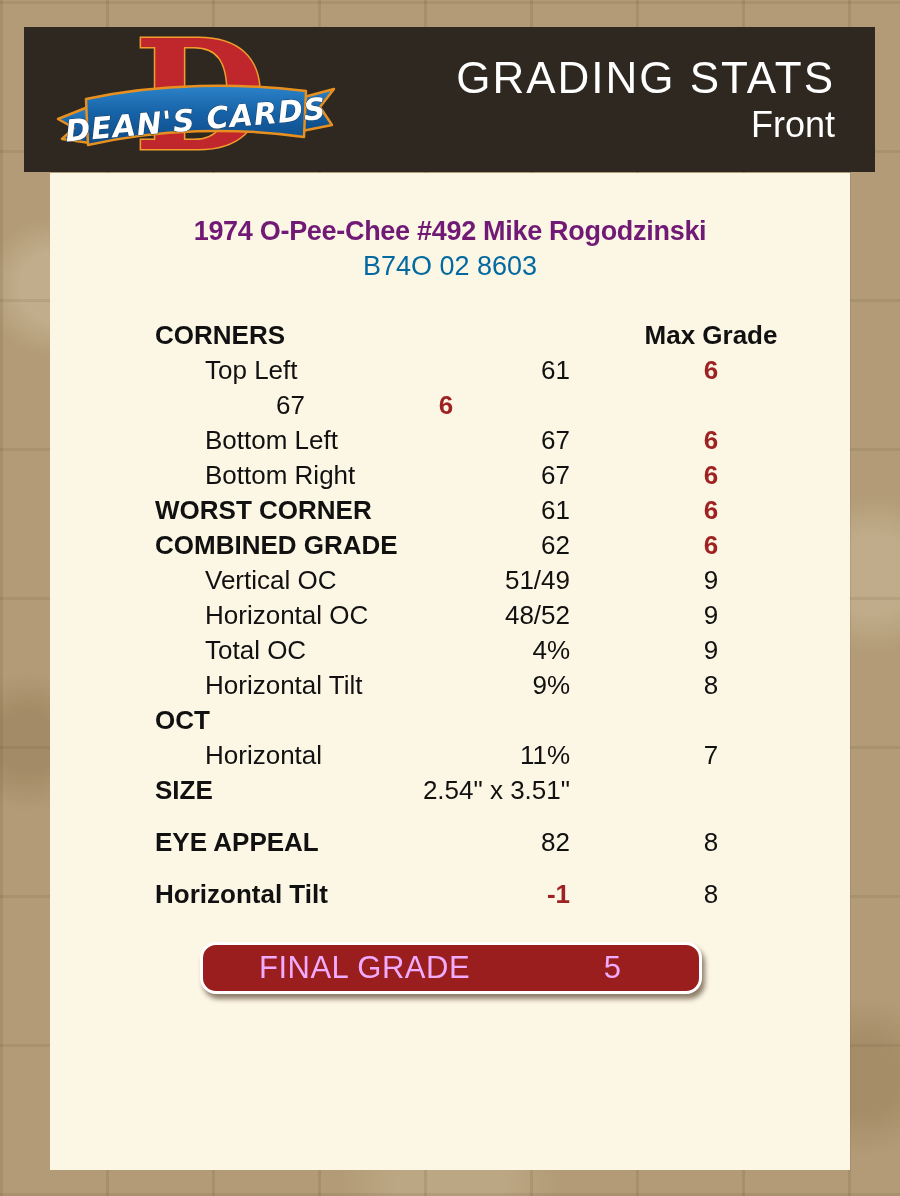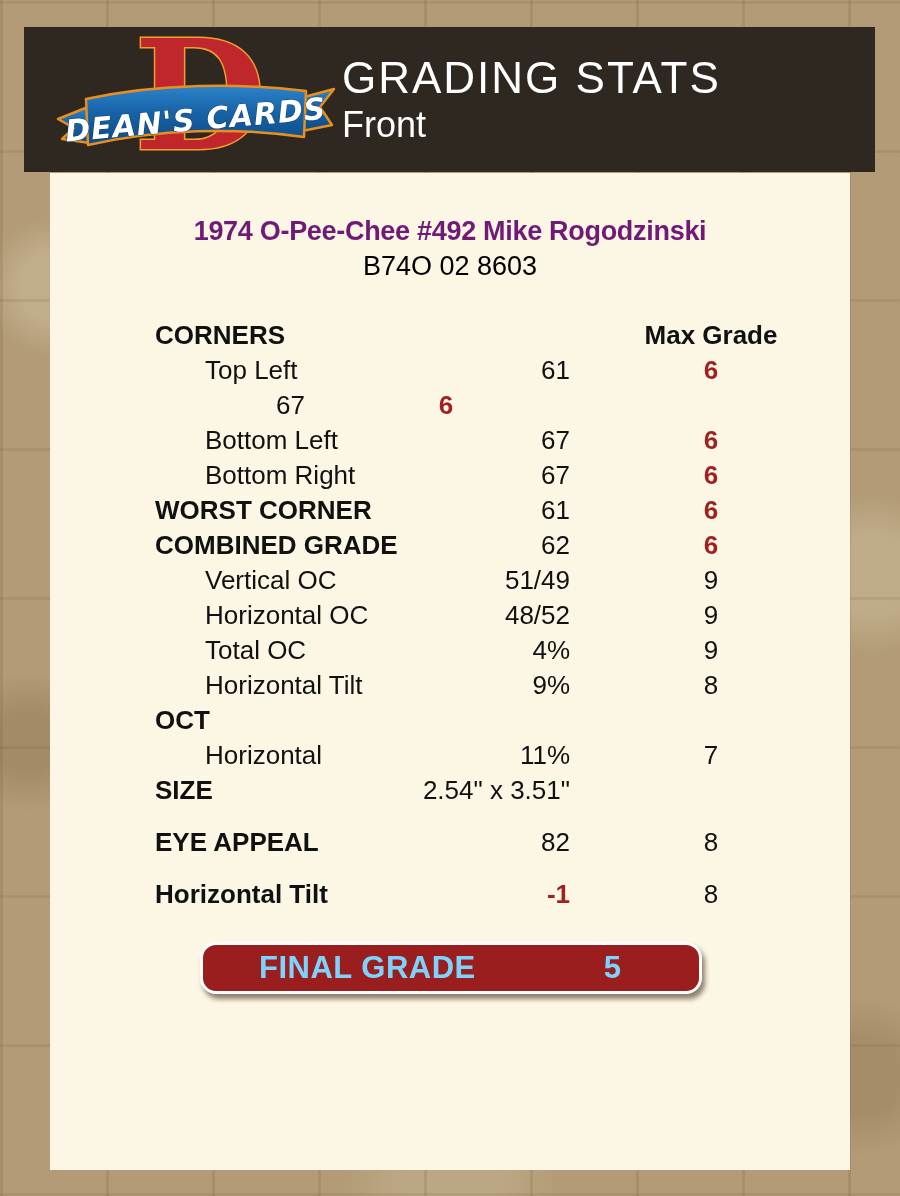--- a/index.html
+++ b/index.html
@@ -22,42 +22,42 @@
   }
   .panel{
     position:absolute;left:50px;top:173px;width:800px;height:997px;
     background:#fcf6e4;z-index:1;
   }
   .header{
     position:absolute;left:24px;top:27px;width:851px;height:145px;
     background:#2e2820;z-index:2;display:flex;align-items:center;
   }
   .logo{width:292px;height:145px;margin-left:26px;flex:0 0 auto;position:relative;}
-  .header-text{flex:1;text-align:left;color:#ffffff;padding-right:40px;}
+  .header-text{flex:1;text-align:right;color:#ffffff;padding-right:40px;}
   .header-title{font-size:44px;font-weight:400;letter-spacing:2px;line-height:50px;}
   .header-subtitle{font-size:36px;font-weight:400;line-height:44px;}
 
   .card-title{margin-top:42px;text-align:center;font-size:27px;font-weight:bold;color:#701a75;line-height:32px;letter-spacing:-0.3px;}
-  .card-serial{margin-top:3px;text-align:center;font-size:27px;color:#000000;line-height:32px;}
+  .card-serial{margin-top:3px;text-align:center;font-size:27px;color:#0369a1;line-height:32px;}
 
   .table{margin:36px 38px 0 105px;font-size:26px;color:#111;}
   .row{display:flex;align-items:center;height:35px;}
   .row .lbl{flex:1;white-space:nowrap;}
   .row .lbl.indent{padding-left:50px;}
   .row .val{width:150px;text-align:right;white-space:nowrap;}
   .row .max{width:202px;margin-left:40px;text-align:center;}
   .bold{font-weight:bold;}
   .red{color:#9e2222;font-weight:bold;}
   .gap{margin-top:17px;}
 
   .final-grade{
     margin:30px 0 0 150px;width:502px;height:52px;box-sizing:border-box;
     background:#9a1e1e;border:3px solid #ffffff;border-radius:16px;
     box-shadow:3px 5px 5px rgba(122,106,86,0.85);
-    display:flex;align-items:center;color:#7dd3fc;font-weight:bold;font-size:31px;
+    display:flex;align-items:center;color:#f0abfc;font-weight:normal;font-size:31px;
   }
   .final-grade .flabel{flex:1;padding-left:56px;letter-spacing:0.5px;}
   .final-grade .fgrade{padding-right:78px;}
 </style>
 </head>
 <body>
 
 <div class="bg-collage"></div>
 
 <div class="header">

